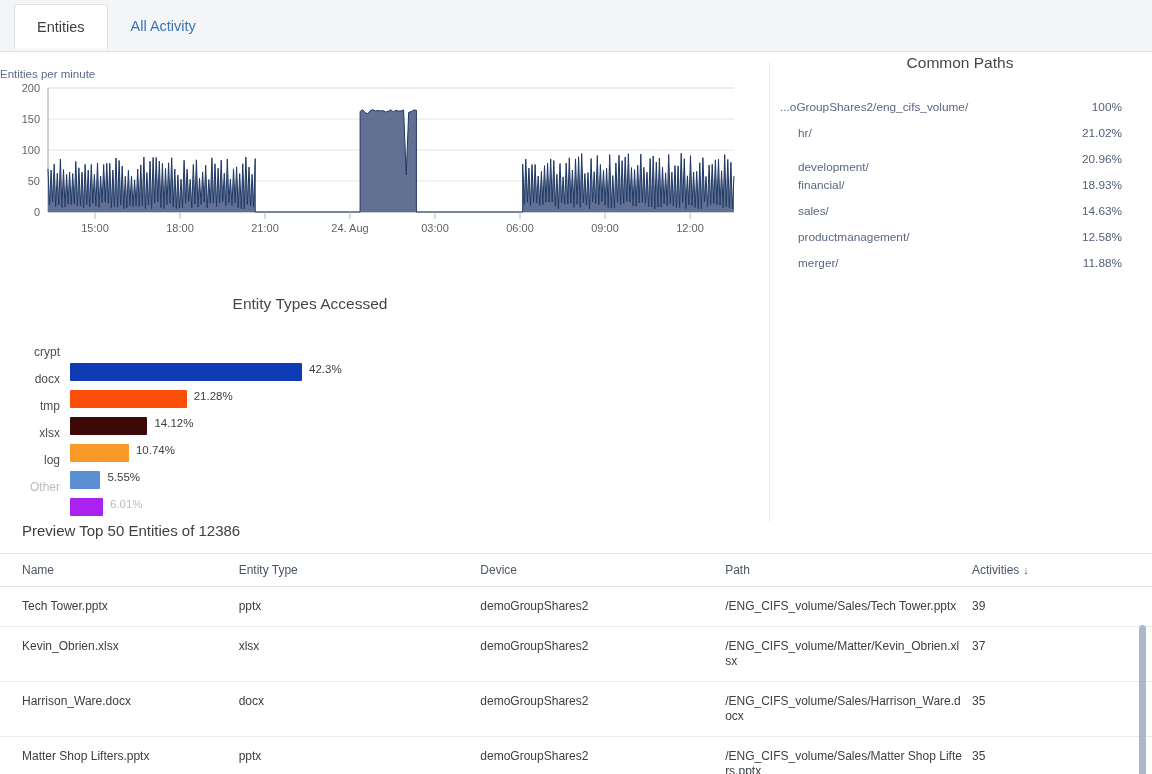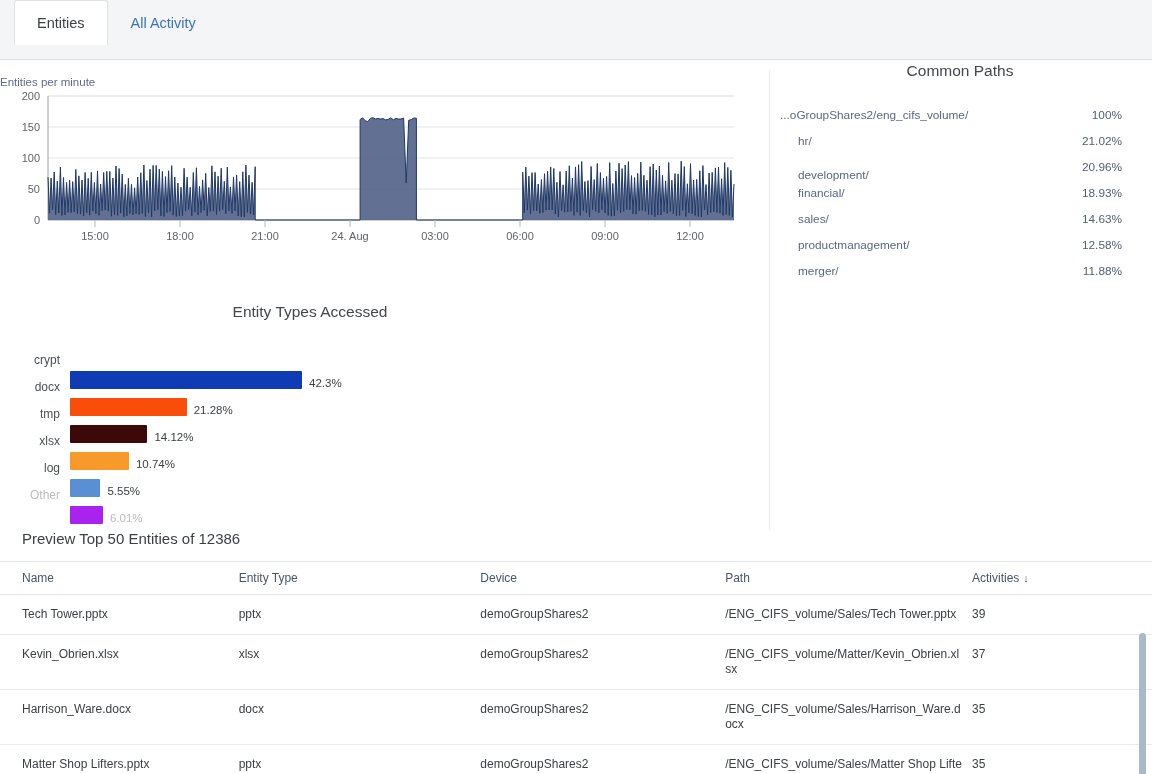--- a/index.html
+++ b/index.html
@@ -6,25 +6,25 @@
   html, body {
     width: 1152px; height: 774px;
     background: #ffffff;
     font-family: "Liberation Sans", sans-serif;
     overflow: hidden;
   }
 
   
   .tabbar {
     position: relative;
-    height: 60px;
+    height: 52px;
     background: #f4f5f6;
     border-bottom: 1px solid #dfe2e5;
     display: flex;
-    align-items: flex-start;
+    align-items: center;
     padding-left: 14px;
   }
   .tab {
     height: 44px;
     padding: 0 22px;
     display: flex;
     align-items: center;
     font-size: 14.5px;
     color: #3b73b9;
     cursor: pointer;
@@ -75,21 +75,21 @@
   }
   .bar-rows { margin-top: 26px; }
   .bar-row {
     display: flex; align-items: center;
     height: 26px; margin-bottom: 1px;
   }
   .bar-label {
     width: 70px; text-align: right; padding-right: 10px;
     font-size: 12px; color: #4a4f55;
   }
-  .bar-track { display: flex; align-items: flex-end; margin-top: 40px; }
+  .bar-track { display: flex; align-items: flex-start; margin-top: 40px; }
   .bar-rect { height: 18px; border-radius: 1px; }
   .bar-val { font-size: 11.5px; color: #3c4043; margin-left: 7px; }
   .bar-row.dim .bar-label, .bar-row.dim .bar-val { color: #bcbcbc; }
 
   
   .paths { position: absolute; left: 780px; top: 2px; width: 360px; }
   .paths-title { text-align: center; font-size: 15.5px; color: #43474b; }
   .paths-list { margin-top: 22px; }
   .path-row {
     display: flex; align-items: center; justify-content: space-between;

